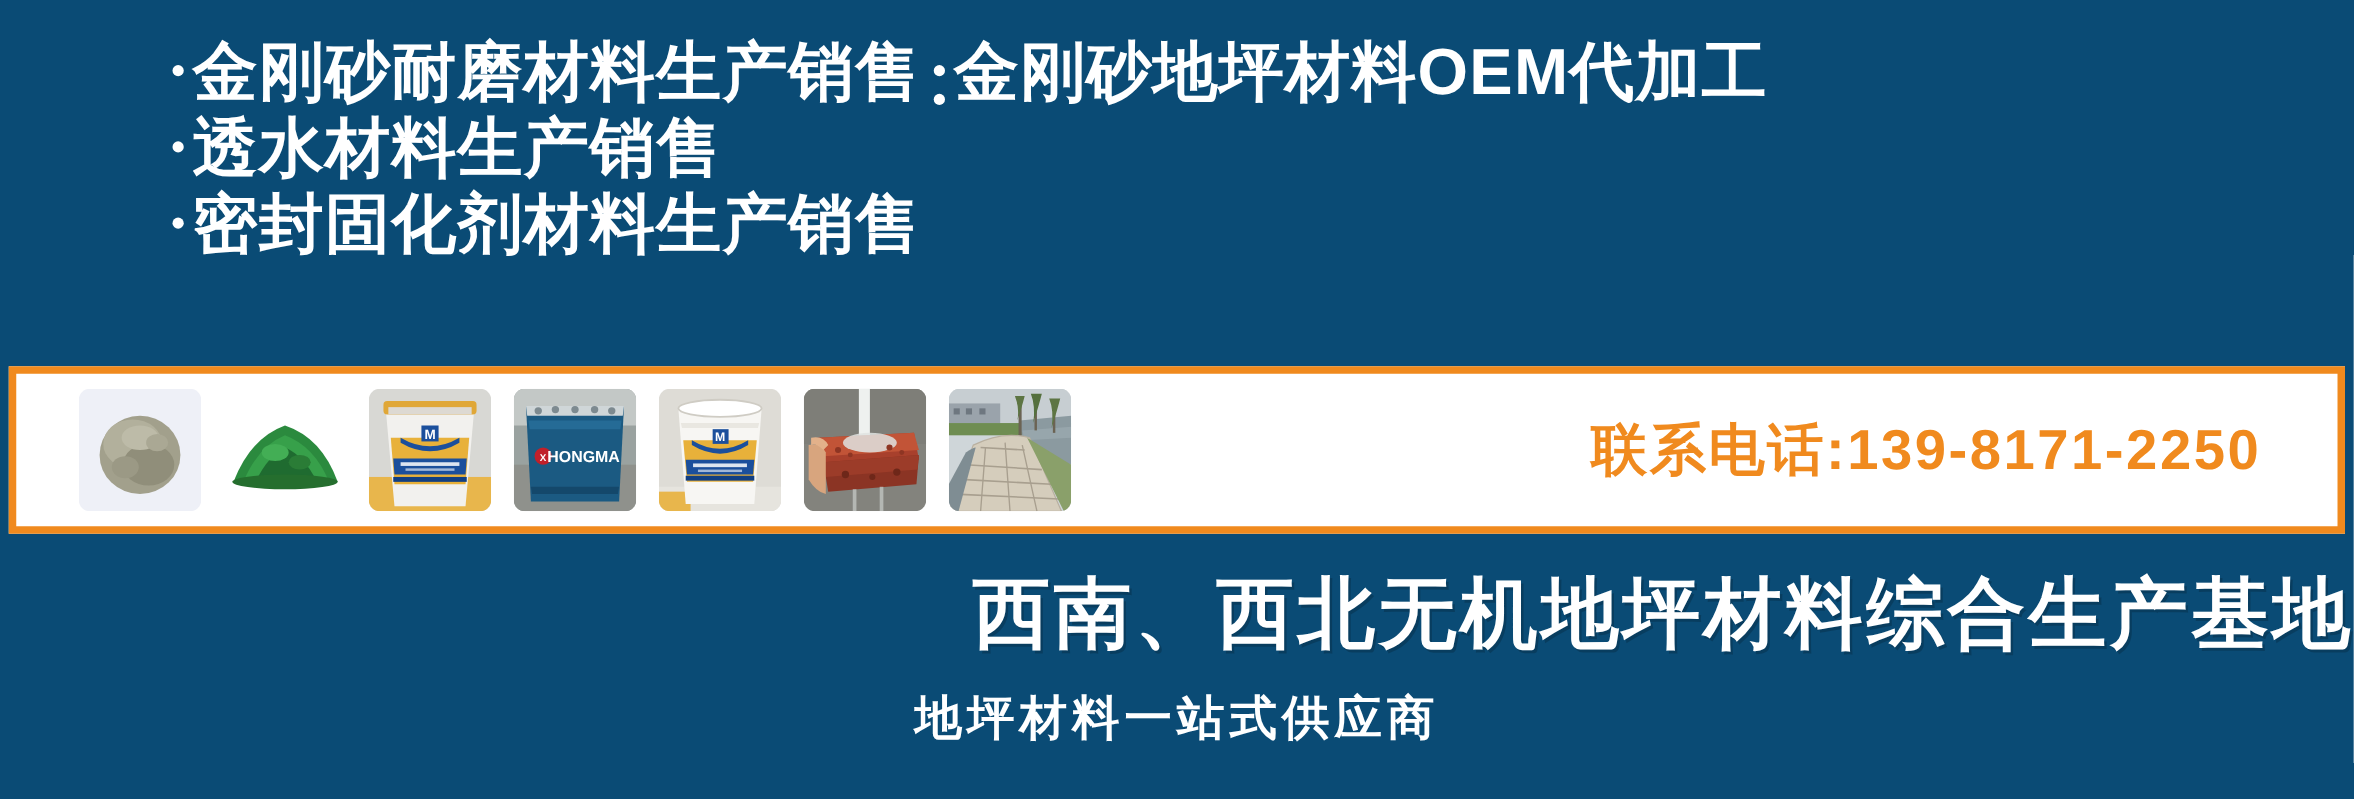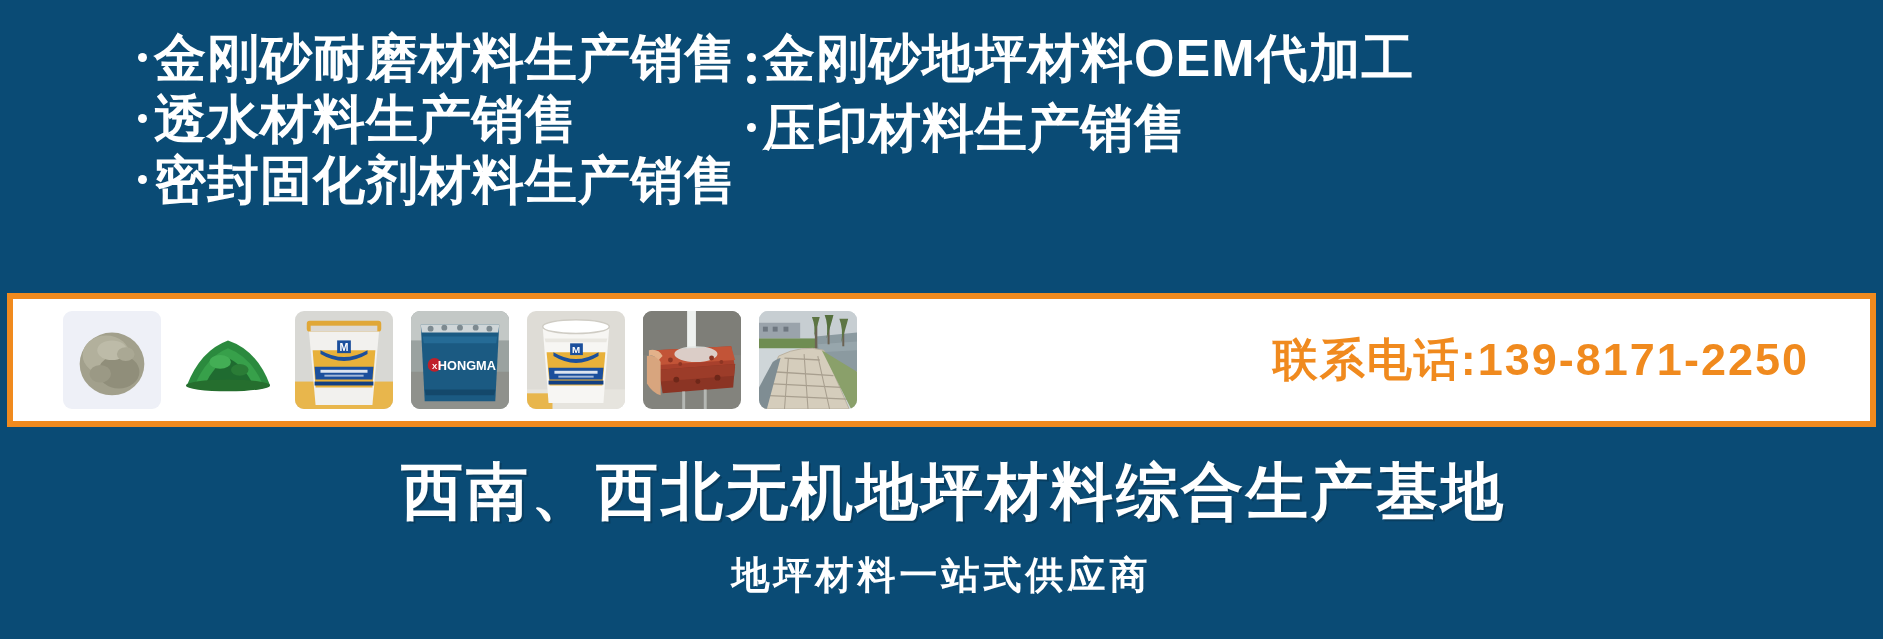--- a/index.html
+++ b/index.html
@@ -88,21 +88,21 @@
     font-size: 45px;
     font-weight: bold;
     letter-spacing: 2px;
   }
 
   
   #headline {
     position: absolute;
     left: 0; top: 455px;
     width: 1883px;
-    text-align: center;
+    text-align: right;
     color: #ffffff;
     font-size: 62px;
     font-weight: bold;
     letter-spacing: 3px;
     line-height: 74px;
     text-shadow: 2px 2px 0 rgba(0,0,0,0.18);
     padding-left: 24px;
   }
   #subheadline {
     position: absolute;
@@ -138,24 +138,20 @@
       </div>
     </div>
 
     <div class="feature-col col-right">
       <div class="feature-item">
         <span class="bullet-dot"></span>
         <span>金刚砂地坪材料OEM代加工</span>
       </div>
       <div class="feature-item">
         <span class="bullet-dot"></span>
-      </div>
-      <div class="feature-item">
-        <span class="bullet-dot"></span>
-        <span>压印材料生产销售</span>
       </div>
     </div>
 
   </div>
 
   <div id="product-strip">
 
     <div id="product-thumbs">
 
       <div class="thumb">

